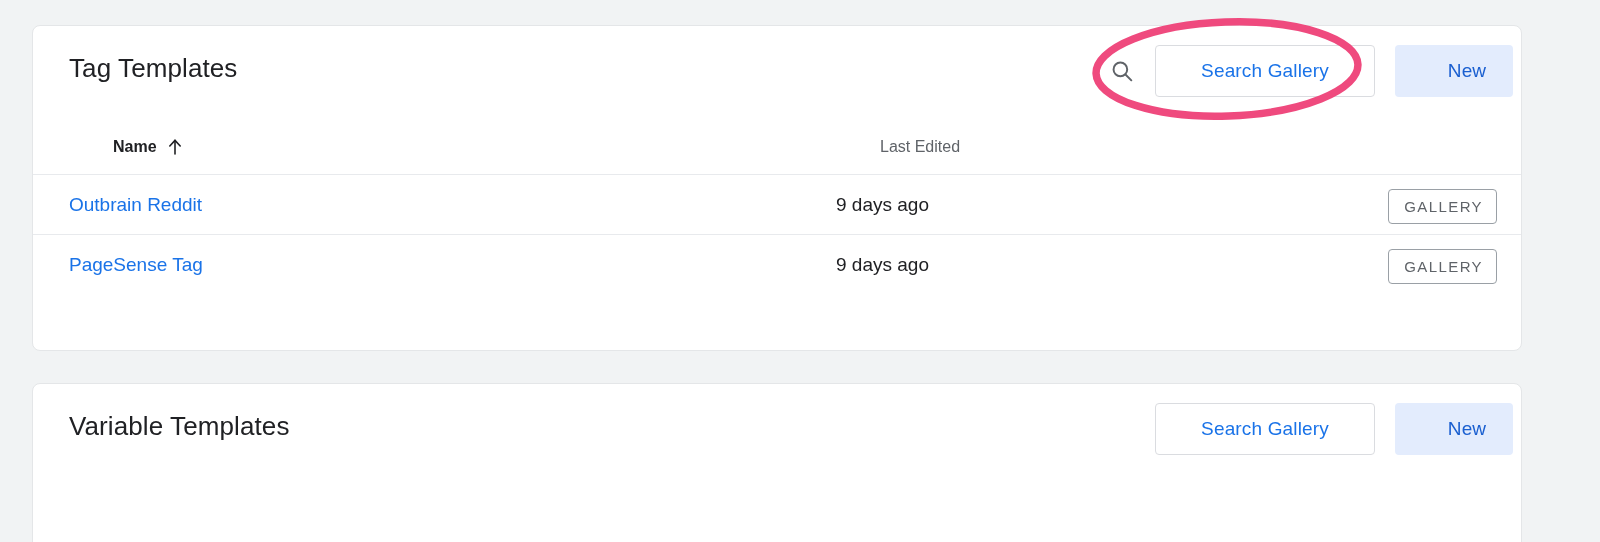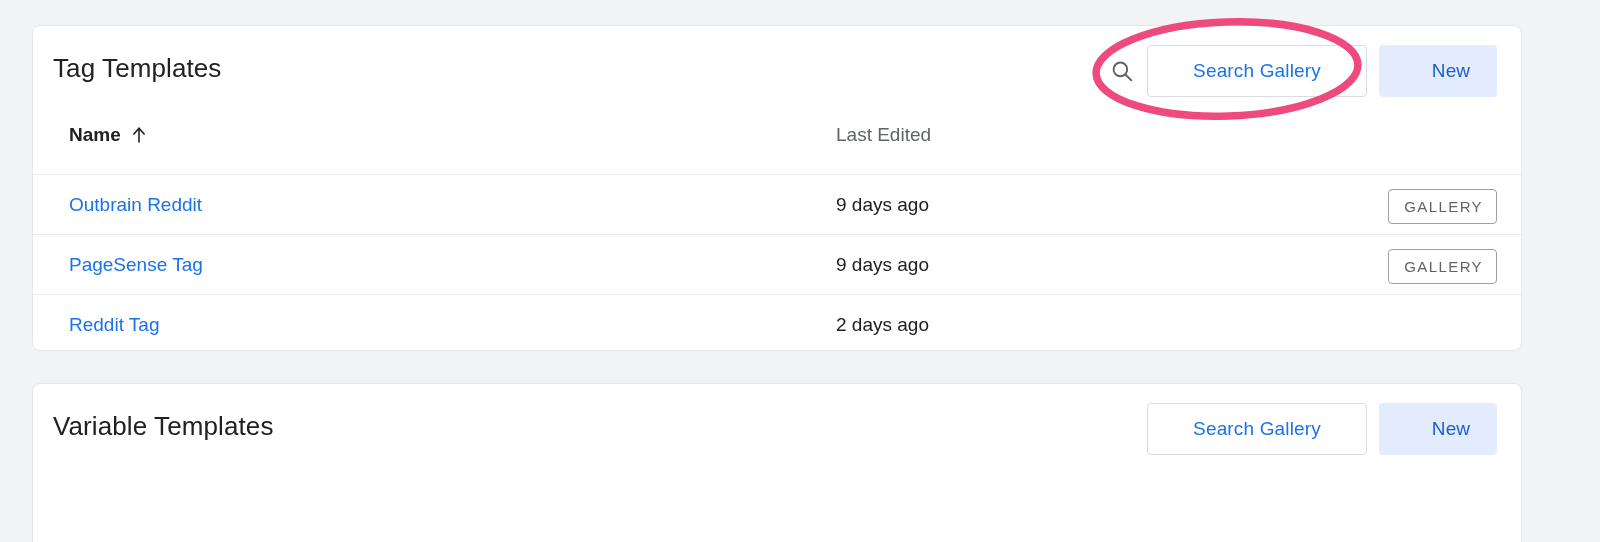--- a/index.html
+++ b/index.html
@@ -43,35 +43,35 @@
     height: 180px;
   }
 
   
   .card-header {
     position: relative;
     height: 94px;
   }
   .card-title {
     position: absolute;
-    left: 20px;
+    left: 36px;
     top: 27px;
     font-size: 26px;
     color: #202124;
     font-weight: 400;
     letter-spacing: 0.1px;
     white-space: nowrap;
   }
   .header-actions {
     position: absolute;
-    right: 24px;
+    right: 8px;
     top: 19px;
     display: flex;
     align-items: center;
-    gap: 12px;
+    gap: 20px;
   }
 
   .search-icon {
     width: 26px;
     height: 26px;
     display: block;
     color: #5f6368;
     cursor: pointer;
   }
 
@@ -111,24 +111,25 @@
     right: 0;
     top: 94px;
   }
   .table-head {
     position: relative;
     height: 54px;
     border-bottom: 1px solid #e8eaed;
   }
   .th {
     position: absolute;
-    top: 4px;
-    font-size: 19px;
+    top: 18px;
+    font-size: 16px;
     color: #3c4043;
     white-space: nowrap;
+    margin-left: 44px;
   }
   .th-name {
     left: 36px;
     font-weight: bold;
     color: #202124;
     display: flex;
     align-items: center;
     gap: 10px;
     cursor: pointer;
   }
@@ -239,24 +240,20 @@
       </div>
 
       <div class="row">
         <div class="cell cell-name">PageSense Tag</div>
         <div class="cell cell-date">9 days ago</div>
         <div class="cell cell-badge">
           <span class="badge">GALLERY</span>
         </div>
       </div>
 
-      <div class="row">
-        <div class="cell cell-name">Reddit Tag</div>
-        <div class="cell cell-date">2 days ago</div>
-      </div>
     </div>
   </div>
 
   <div class="card" id="card-variable-templates">
     <div class="card-header">
       <div class="card-title">Variable Templates</div>
       <div class="header-actions">
         <div class="btn btn-outline">Search Gallery</div>
         <div class="btn btn-tonal">New</div>
       </div>

